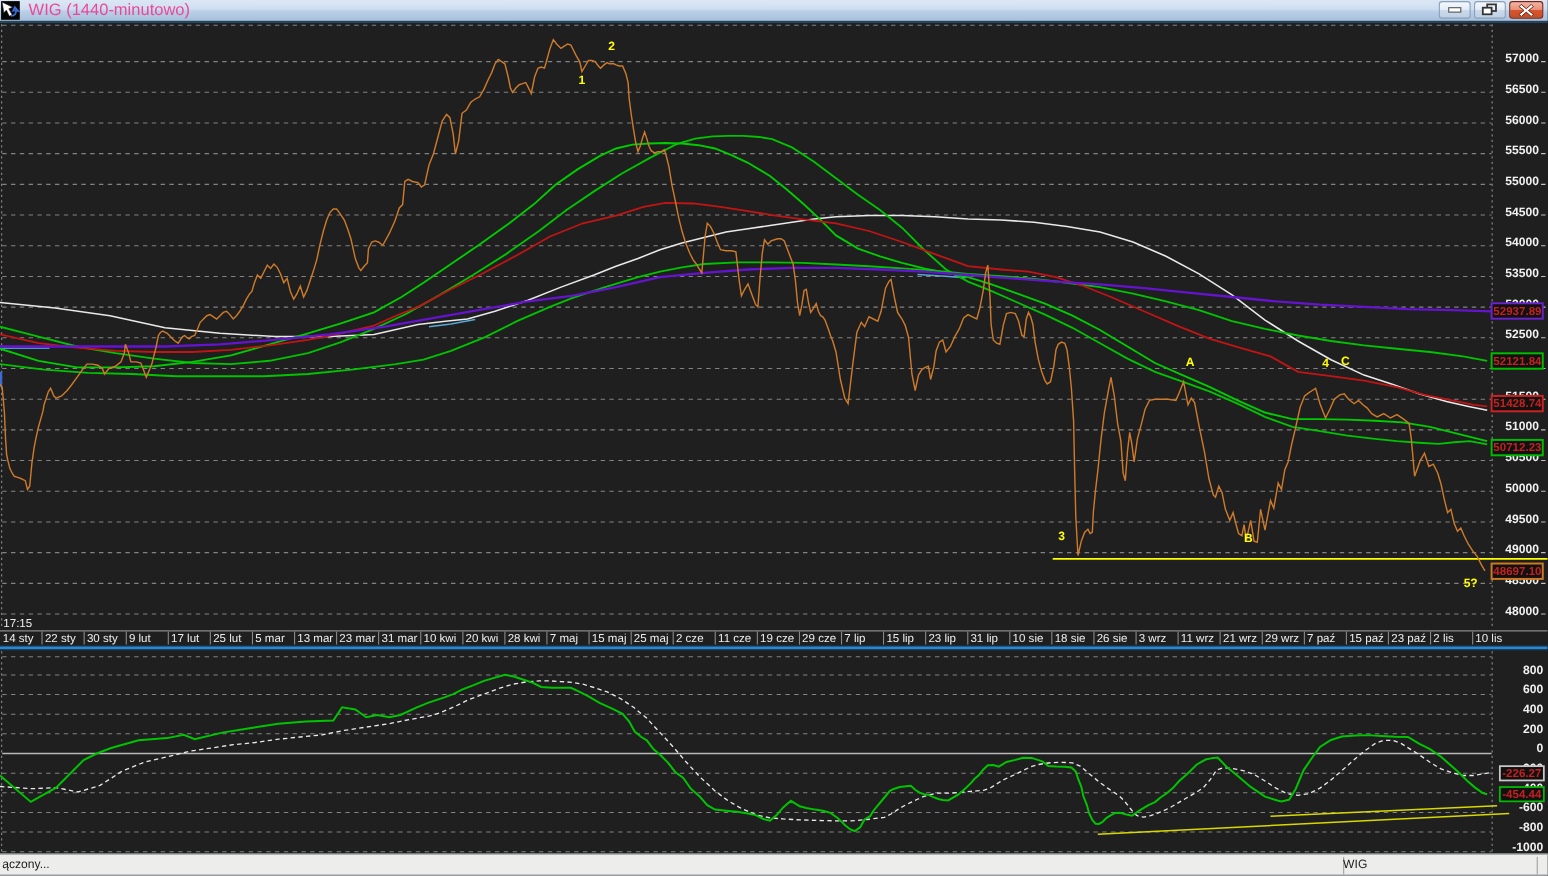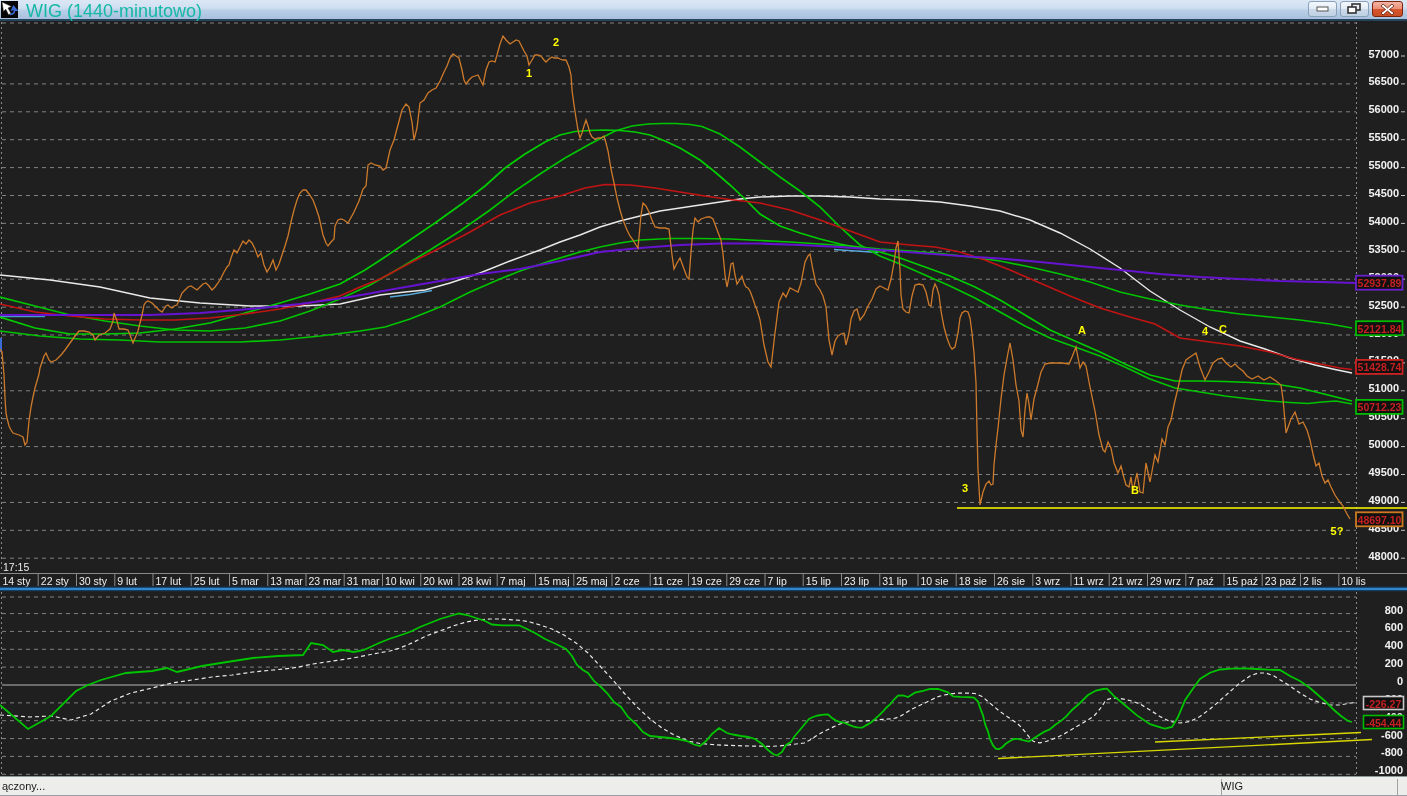--- a/index.html
+++ b/index.html
@@ -1,18 +1,18 @@
 <!DOCTYPE html>
 <html><head><meta charset="utf-8">
 <style>
 html,body{margin:0;padding:0;width:1407px;height:796px;overflow:hidden;background:#1f1f1f;font-family:"Liberation Sans",sans-serif;}
 #titlebar{position:absolute;left:0;top:0;width:1407px;height:19px;background:linear-gradient(#dce7f5 0%,#cfdff0 42%,#b9cfe8 55%,#a8c0dc 100%);}
 #tbline{position:absolute;left:0;top:19px;width:1407px;height:2px;background:#24455e;}
 #ticon{position:absolute;left:1px;top:1px;width:17px;height:17px;background:#050505;}
-#ttext{position:absolute;left:26px;top:1px;font-size:18px;color:#14b8a6;}
+#ttext{position:absolute;left:26px;top:1px;font-size:15px;color:#ec4899;}
 .wbtn{position:absolute;top:1px;height:16px;border-radius:3px;box-sizing:border-box;}
 #bmin,#bres{width:29px;background:linear-gradient(#f4f8fc 0%,#e2ecf6 48%,#ccdaea 52%,#c0d0e4 100%);border:1px solid #8ba1bb;}
 #bmin{left:1308px;}#bres{left:1340px;}
 #bclo{left:1372px;width:31px;background:linear-gradient(#f3b4a4 0%,#ea9077 48%,#d7552e 52%,#c94d22 100%);border:1px solid #7c2410;}
 svg{position:absolute;left:0;top:0;}
 .ax{font-size:11px;font-weight:bold;fill:#f2f2f2;}
 .pb{font-size:10.5px;font-weight:bold;fill:#c42020;}
 .wv{font-size:11px;font-weight:bold;fill:#ffff00;}
 .dt{font-size:10.5px;fill:#eeeeee;}
 #status{position:absolute;left:0;top:776px;width:1407px;height:20px;background:#ededec;border-top:1px solid #8f9698;box-sizing:border-box;border-bottom:1px solid #9aa0a4;}

